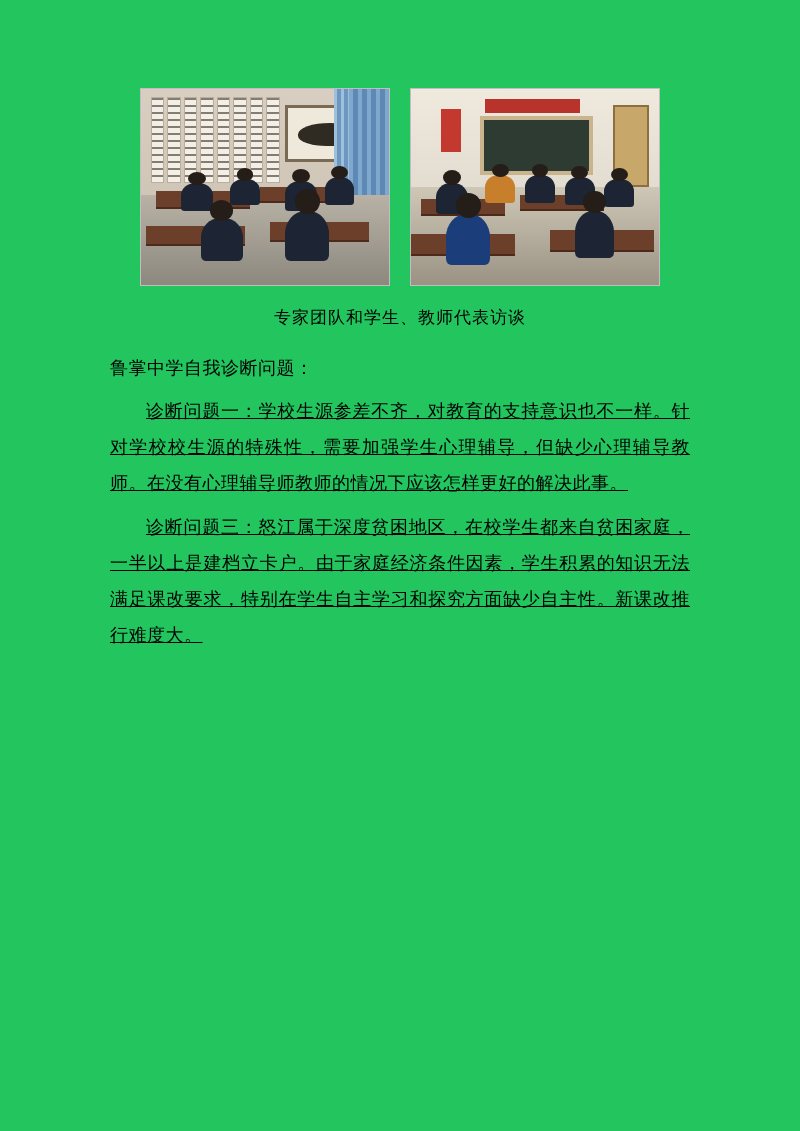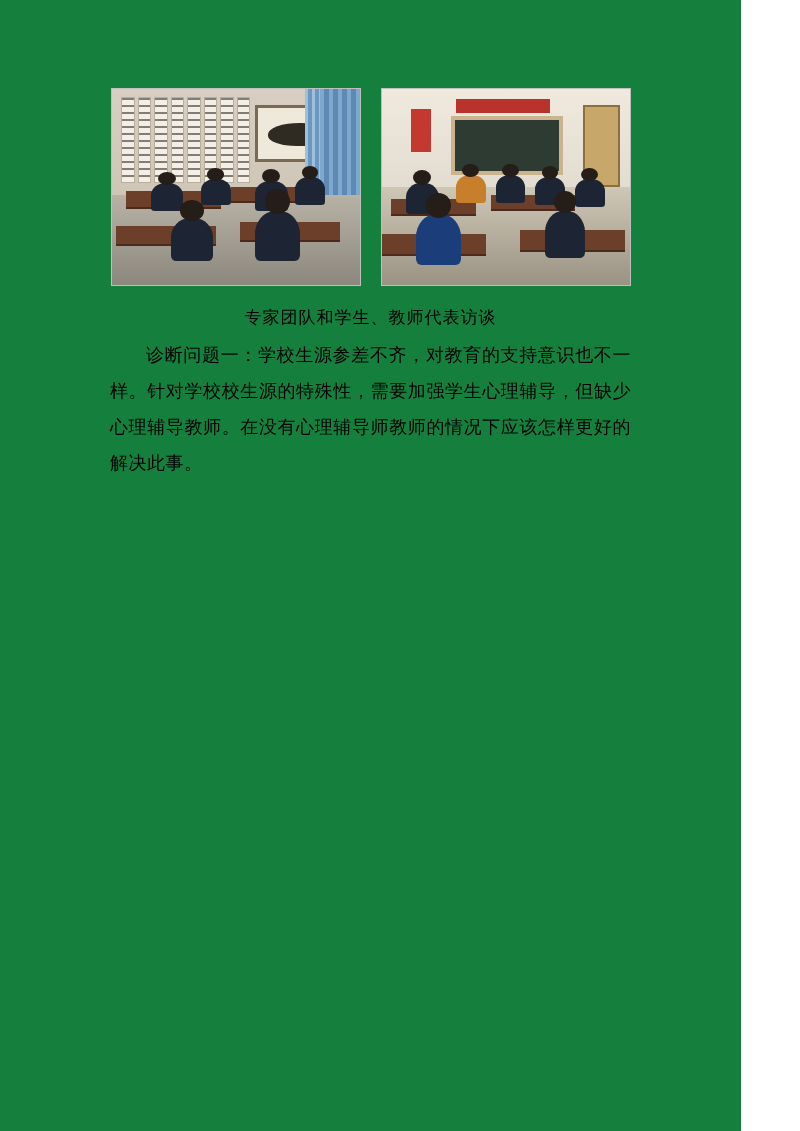--- a/index.html
+++ b/index.html
@@ -9,23 +9,23 @@
   }
   body {
     width: 800px;
     height: 1131px;
     font-family: "Liberation Serif", "DejaVu Serif", serif;
     color: #000000;
     overflow: hidden;
   }
   .page {
     position: relative;
-    width: 741px;
+    width: 800px;
     height: 1131px;
-    background: #15803d;
+    background: #22c55e;
     box-sizing: border-box;
     padding: 0 110px;
   }
   .photo-row {
     display: flex;
     justify-content: center;
     gap: 20px;
     padding-top: 88px;
   }
   .photo {
@@ -116,20 +116,21 @@
     line-height: 1.9;
     letter-spacing: 0.5px;
   }
   p.body {
     font-size: 18px;
     line-height: 2.0;
     text-indent: 2em;
     margin: 8px 0 0 0;
     text-align: justify;
     letter-spacing: 0.5px;
+    text-decoration: underline;
   }
 </style>
 </head>
 <body>
 
 <div class="page">
 
   <div class="photo-row">
 
     <div class="photo">
@@ -177,16 +178,18 @@
       <div class="person h" style="left:62%;top:45%;width:12%;height:14%;"></div>
       <div class="person h" style="left:78%;top:46%;width:12%;height:14%;"></div>
       <div class="person h" style="left:14%;top:64%;width:18%;height:26%;background:#1b3e7a;"></div>
       <div class="person h" style="left:66%;top:62%;width:16%;height:24%;"></div>
     </div>
 
   </div>
 
   <div class="caption">专家团队和学生、教师代表访谈</div>
 
+  <div class="lead">鲁掌中学自我诊断问题：</div>
 
   <p class="body">诊断问题一：学校生源参差不齐，对教育的支持意识也不一样。针对学校校生源的特殊性，需要加强学生心理辅导，但缺少心理辅导教师。在没有心理辅导师教师的情况下应该怎样更好的解决此事。</p>
+  <p class="body">诊断问题三：怒江属于深度贫困地区，在校学生都来自贫困家庭，一半以上是建档立卡户。由于家庭经济条件因素，学生积累的知识无法满足课改要求，特别在学生自主学习和探究方面缺少自主性。新课改推行难度大。</p>
 
 </div>
 
 </body></html>

